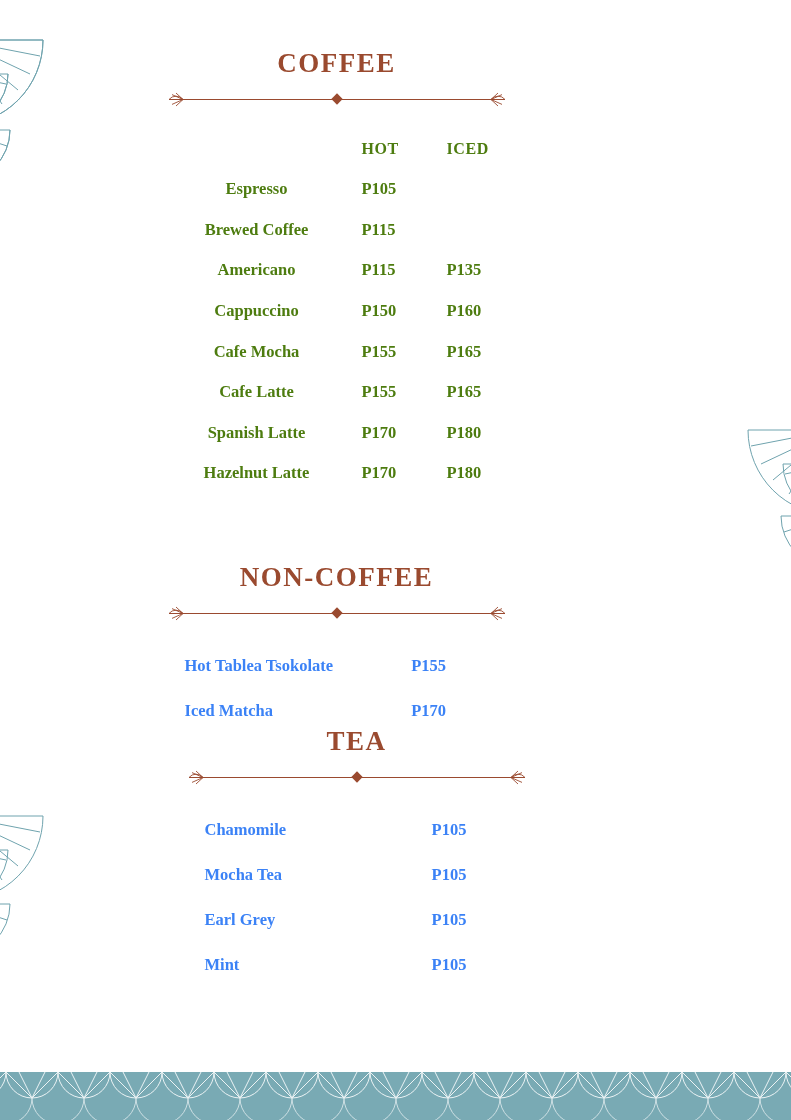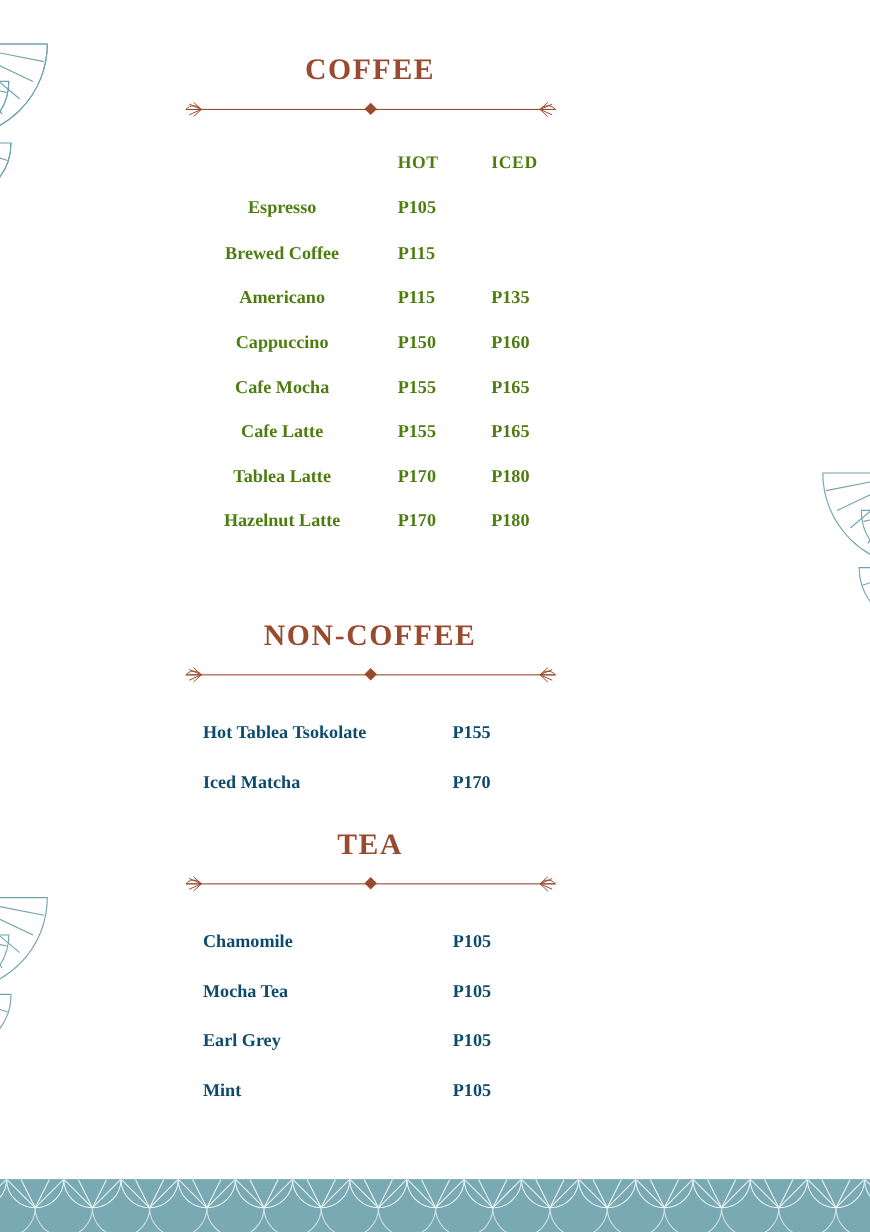--- a/index.html
+++ b/index.html
@@ -50,21 +50,21 @@
     width: 673px;
   }
   .section-title {
     text-align: center;
     color: #9a4a2f;
     font-weight: bold;
     letter-spacing: 1.5px;
   }
   #coffee-section     { top: 48px; }
   #noncoffee-section  { top: 562px; }
-  #tea-section        { top: 752px; }
+  #tea-section        { top: 726px; margin-left: 20px; }
 
   #coffee-section .section-title     { font-size: 27px; }
   #noncoffee-section .section-title  { font-size: 27px; }
   #tea-section .section-title        { font-size: 27px; }
 
   
   .divider {
     position: relative;
     margin: 10px auto 0 auto;
     height: 20px;
@@ -119,21 +119,21 @@
   #coffee-table .col-iced  { width: 75px;  text-align: left; }
   #coffee-table tbody tr { height: 40.6px; }
 
   
   .simple-table {
     margin: 20px auto 0 auto;
     border-collapse: collapse;
     width: 340px;
   }
   .simple-table td {
-    color: #0c4a6e;
+    color: #3b82f6;
     font-weight: bold;
     font-size: 16.5px;
     height: 43px;
     vertical-align: middle;
   }
   .simple-table .s-name  { width: 240px; text-align: left; padding-left: 18px;}
   .simple-table .s-price { width: 100px; text-align: left; }
 </style>
 </head>
 <body>
@@ -306,21 +306,21 @@
           <td class="col-name">Cafe Mocha</td>
           <td class="col-hot">P155</td>
           <td class="col-iced">P165</td>
         </tr>
         <tr>
           <td class="col-name">Cafe Latte</td>
           <td class="col-hot">P155</td>
           <td class="col-iced">P165</td>
         </tr>
         <tr>
-          <td class="col-name">Tablea Latte</td>
+          <td class="col-name">Spanish Latte</td>
           <td class="col-hot">P170</td>
           <td class="col-iced">P180</td>
         </tr>
         <tr>
           <td class="col-name">Hazelnut Latte</td>
           <td class="col-hot">P170</td>
           <td class="col-iced">P180</td>
         </tr>
       </tbody>
     </table>

